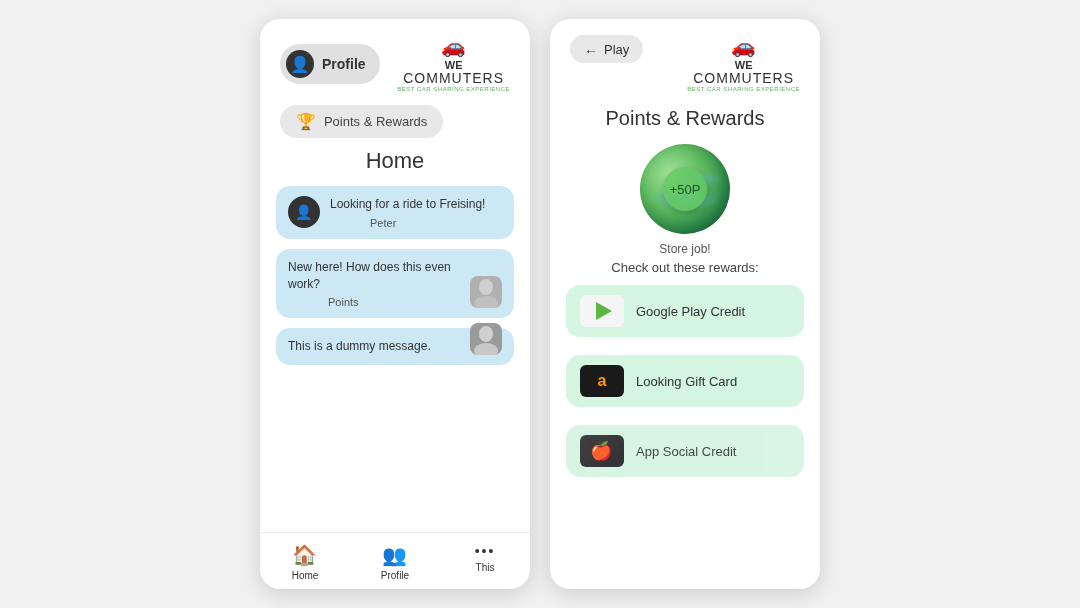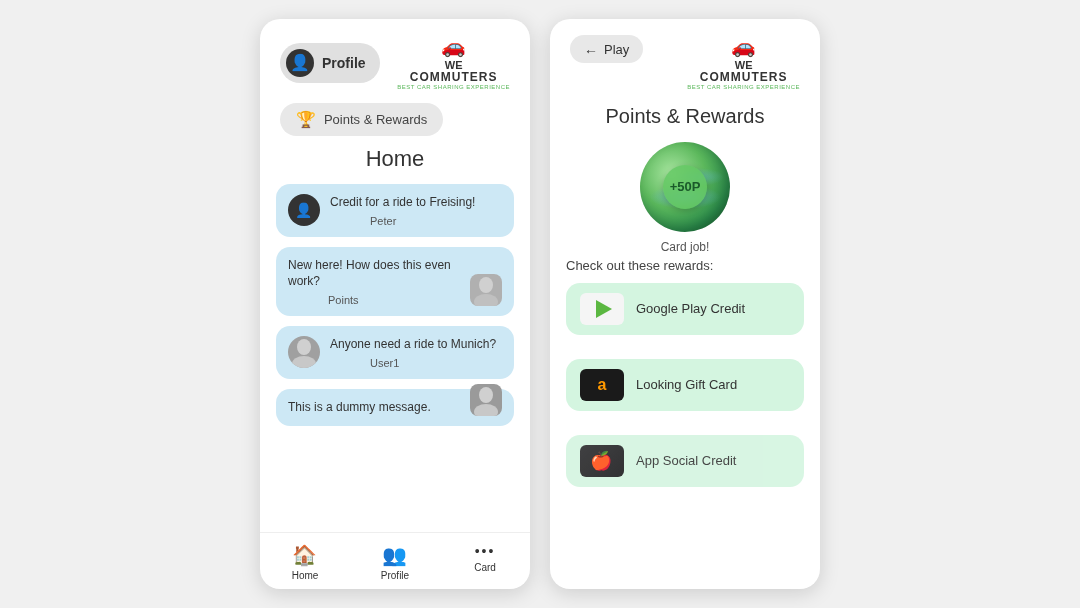--- a/index.html
+++ b/index.html
@@ -71,22 +71,22 @@
       color: #5cb85c;
       display: block;
       margin-bottom: 2px;
     }
     .logo-we {
       font-size: 11px;
       font-weight: 700;
       color: #333;
     }
     .logo-commuters {
-      font-size: 12px;
-      font-weight: 700;
+      font-size: 14px;
+      font-weight: 400;
       color: #333;
       letter-spacing: 1px;
     }
     .logo-tagline {
       font-size: 6px;
       color: #5cb85c;
       letter-spacing: 0.5px;
     }
 
     .points-rewards-btn {
@@ -264,45 +264,46 @@
       position: relative;
       z-index: 2;
       background: rgba(100,200,100,0.85);
       border-radius: 50%;
       width: 44px;
       height: 44px;
       display: flex;
       align-items: center;
       justify-content: center;
       font-size: 13px;
-      font-weight: 700;
+      font-weight: 400;
       color: #1a5a2a;
       box-shadow: 0 2px 6px rgba(0,0,0,0.2);
     }
 
     .good-job {
       text-align: center;
       font-size: 12px;
       color: #555;
       margin-bottom: 4px;
     }
     .check-rewards {
+      text-align: center;
       font-size: 13px;
       color: #444;
       margin-bottom: 10px;
       padding: 0 16px;
     }
 
     .rewards-list {
       flex: 1;
       overflow-y: hidden;
       padding: 0 16px;
       display: flex;
       flex-direction: column;
-      gap: 24px;
+      gap: 18px;
     }
     .reward-item {
       background: #d4f5e0;
       border-radius: 14px;
       padding: 10px 14px;
       display: flex;
       align-items: center;
       gap: 12px;
       cursor: pointer;
     }
@@ -370,50 +371,38 @@
       <span class="points-rewards-label">Points &amp; Rewards</span>
     </div>
 
     <div class="home-title">Home</div>
 
     <div class="feed">
 
       <div class="feed-item">
         <div class="feed-avatar">👤</div>
         <div class="feed-content">
-          <div class="feed-text">Credit for a ride to Freising!</div>
+          <div class="feed-text">Looking for a ride to Freising!</div>
           <div class="feed-user">Peter</div>
         </div>
       </div>
 
       <div class="feed-item" style="position:relative; padding-right: 50px;">
         <div class="feed-content">
           <div class="feed-text">New here! How does this even work?</div>
           <div class="feed-user">Points</div>
         </div>
         <div class="feed-avatar-right" style="background:#b0b0b0;">
           <svg width="28" height="32" viewBox="0 0 28 32">
               <ellipse cx="14" cy="11" rx="7" ry="8" fill="#d0d0d0"></ellipse>
               <ellipse cx="14" cy="28" rx="12" ry="8" fill="#c0c0c0"></ellipse>
             </svg>
         </div>
       </div>
 
-      <div class="feed-item">
-        <div class="feed-avatar" style="background:#a0a0a0;">
-          <svg width="28" height="32" viewBox="0 0 28 32">
-              <ellipse cx="14" cy="11" rx="7" ry="8" fill="#d0d0d0"></ellipse>
-              <ellipse cx="14" cy="28" rx="12" ry="8" fill="#c8c8c8"></ellipse>
-            </svg>
-        </div>
-        <div class="feed-content">
-          <div class="feed-text">Anyone need a ride to Munich?</div>
-          <div class="feed-user">User1</div>
-        </div>
-      </div>
 
       <div class="feed-item" style="position:relative; padding-right: 62px;">
         <div class="feed-content">
           <div class="feed-text">This is a dummy message.</div>
         </div>
         <div class="feed-avatar-right" style="background:#9a9a9a;">
           <svg width="28" height="32" viewBox="0 0 28 32">
               <ellipse cx="14" cy="11" rx="7" ry="8" fill="#d0d0d0"></ellipse>
               <ellipse cx="14" cy="28" rx="12" ry="8" fill="#c8c8c8"></ellipse>
             </svg>
@@ -425,21 +414,21 @@
       <div class="nav-item">
         <span class="nav-icon">🏠</span>
         <span class="nav-label">Home</span>
       </div>
       <div class="nav-item">
         <span class="nav-icon">👥</span>
         <span class="nav-label">Profile</span>
       </div>
       <div class="nav-item">
         <span class="nav-icon" style="font-size:14px; letter-spacing:2px;">•••</span>
-        <span class="nav-label">Card</span>
+        <span class="nav-label">This</span>
       </div>
     </div>
   </div>
 
   <div class="phone-screen">
     <div class="right-header">
       <div class="back-btn">
         <span class="back-arrow">←</span>
         <span class="back-label">Play</span>
       </div>
@@ -452,21 +441,21 @@
     </div>
 
     <div class="pr-title">Points &amp; Rewards</div>
 
     <div class="globe-container">
       <div class="globe">
         <div class="globe-points">+50P</div>
       </div>
     </div>
 
-    <div class="good-job">Card job!</div>
+    <div class="good-job">Store job!</div>
     <div class="check-rewards">Check out these rewards:</div>
 
     <div class="rewards-list">
 
       <div class="reward-item">
         <div class="reward-icon-box gplay-icon">
           <div class="gplay-triangle"></div>
         </div>
         <span class="reward-label">Google Play Credit</span>
       </div>

